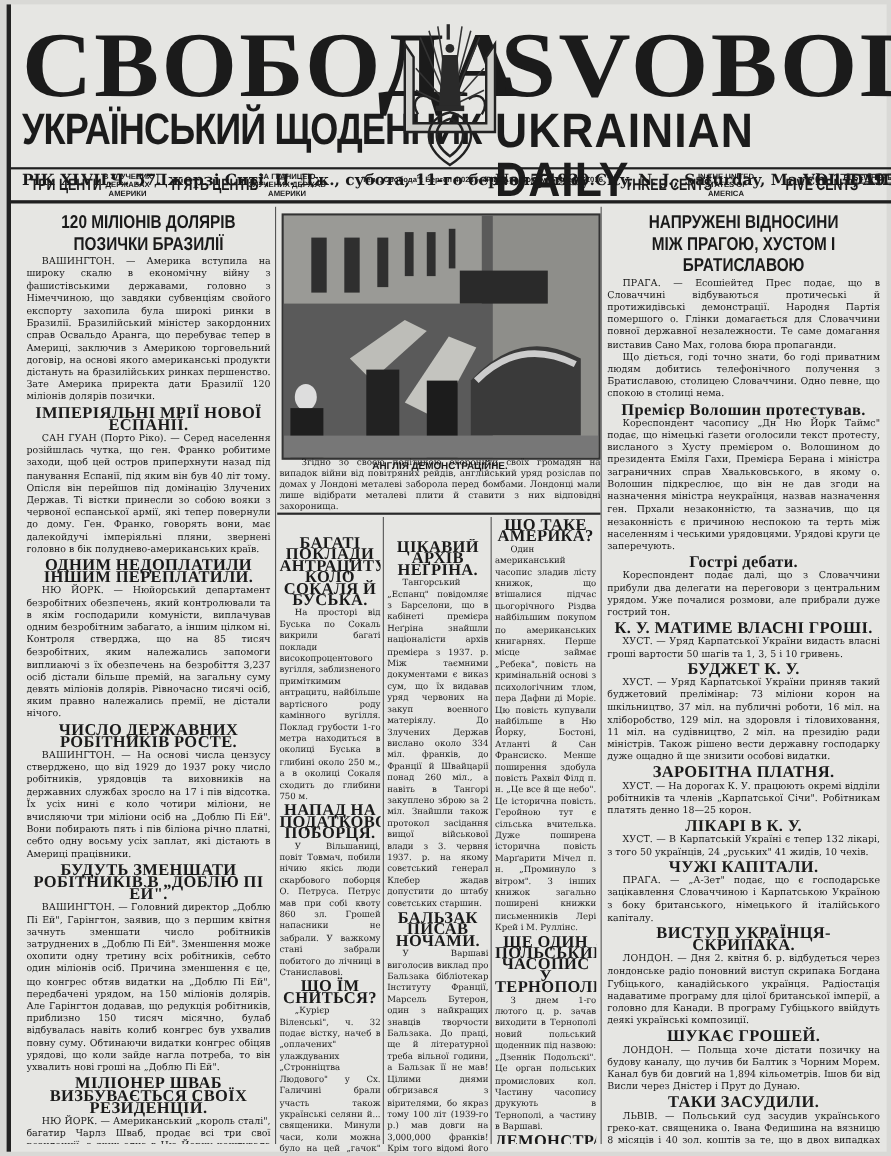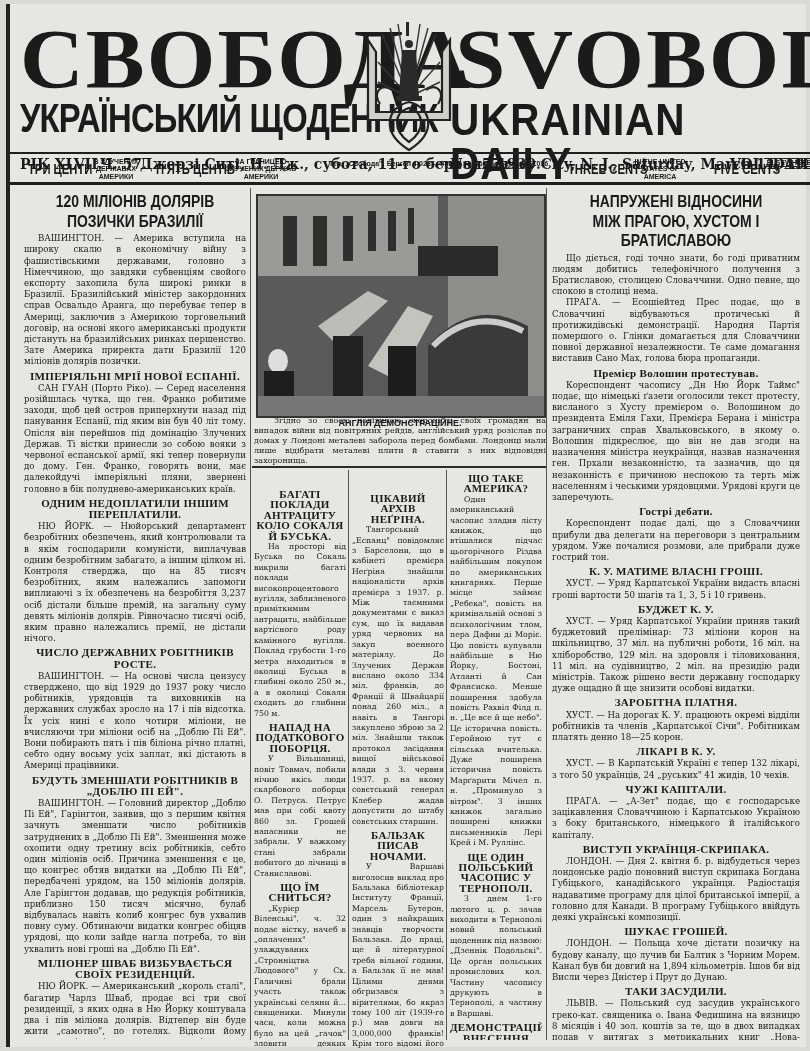--- a/index.html
+++ b/index.html
@@ -20,21 +20,21 @@
   .emblem{position:absolute;left:352px;top:8px;width:94px;height:140px;}
   .rule{position:absolute;left:0;width:800px;height:2px;background:#1f1f1f;}
   .price-bar{position:absolute;left:14px;top:150px;width:800px;height:28px;font-family:"Liberation Sans",sans-serif;}
   .pb{position:absolute;white-space:nowrap;line-height:1.05;}
   .pb-big{font-weight:bold;font-size:15px;transform:scaleX(0.75);transform-origin:left top;top:7px;}
   .pb-small{font-size:7px;font-weight:bold;text-align:center;top:4px;}
   .col{position:absolute;font-size:8.6px;line-height:11.2px;text-align:justify;}
   .col p{margin:0;text-indent:14px;}
   .hl{font-family:"Liberation Sans",sans-serif;font-weight:bold;text-align:center;margin:2px 0;line-height:1.15;}
   .hl-big{font-size:17px;transform:scaleX(0.82);}
-  .hl-sm{font-family:"Liberation Serif",serif;font-weight:bold;font-size:11px;text-align:center;margin:3px 0 1px;letter-spacing:0.3px;}
+  .hl-sm{font-family:"Liberation Serif",serif;font-weight:bold;font-size:15px;text-align:center;margin:3px 0 1px;letter-spacing:0.3px;}
   .vrule{position:absolute;width:1px;background:#555;}
   .hrule{position:absolute;height:2px;background:#2a2a2a;}
   .photo{position:absolute;left:246px;top:190px;width:286px;height:220px;border:2px solid #333;overflow:hidden;
          background:linear-gradient(160deg,#777 0%,#444 30%,#2b2b2b 60%,#555 100%);}
   .caption-title{position:absolute;left:246px;top:414px;width:288px;text-align:center;font-family:"Liberation Sans",sans-serif;font-weight:bold;font-size:9px;}
   .caption-text{position:absolute;left:244px;top:412px;width:292px;font-size:8px;line-height:10px;text-align:justify;}
   .caption-text p{margin:0;text-indent:20px;}
 </style>
 </head>
 <body>
@@ -208,24 +208,24 @@
         <div class="hl-sm">ДЕМОНСТРАЦІЙНЕ ВНЕСЕННЯ ПІДЧАС ЗІЗДУ ПОЛЬСЬКИХ УЧИТЕЛІВ.</div>
       </div>
 
   </div>
 
   <div class="vrule" style="left:536px;top:184px;height:852px;"></div>
 
   <div class="col" style="left:542px;top:186px;width:248px;height:850px;overflow:hidden;">
     <div class="hl hl-big">НАПРУЖЕНІ ВІДНОСИНИ МІЖ ПРАГОЮ, ХУСТОМ І БРАТИСЛАВОЮ</div>
     <div>
+        <p>ПРАГА. — Есошіейтед Прес подає, що в Словаччині відбуваються протичеські й протижидівські демонстрації. Народня Партія помершого о. Глінки домагається для Словаччини повної державної незалежности. Те саме домагання виставив Сано Мах, голова бюра пропаганди.</p>
+      </div>
+    <div>
         <p>Що діється, годі точно знати, бо годі приватним людям добитись телефонічного получення з Братиславою, столицею Словаччини. Одно певне, що спокою в столиці нема.</p>
-      </div>
-    <div>
-        <p>ПРАГА. — Есошіейтед Прес подає, що в Словаччині відбуваються протичеські й протижидівські демонстрації. Народня Партія помершого о. Глінки домагається для Словаччини повної державної незалежности. Те саме домагання виставив Сано Мах, голова бюра пропаганди.</p>
       </div>
     <div>
         <div class="hl-sm">Премієр Волошин протестував.</div>
         <p>Кореспондент часопису „Дн Ню Йорк Таймс" подає, що німецькі ґазети оголосили текст протесту, висланого з Хусту премієром о. Волошином до президента Еміля Гахи, Премієра Берана і міністра заграничних справ Хвальковського, в якому о. Волошин підкреслює, що він не дав згоди на назначення міністра неукраїнця, назвав назначення ген. Прхали незаконністю, та зазначив, що ця незаконність є причиною неспокою та терть між населенням і чеськими урядовцями. Урядові круги це заперечують.</p>
       </div>
     <div>
         <div class="hl-sm">Гострі дебати.</div>
         <p>Кореспондент подає далі, що з Словаччини прибули два делегати на переговори з центральним урядом. Уже почалися розмови, але прибрали дуже гострий тон.</p>
       </div>
     <div>

